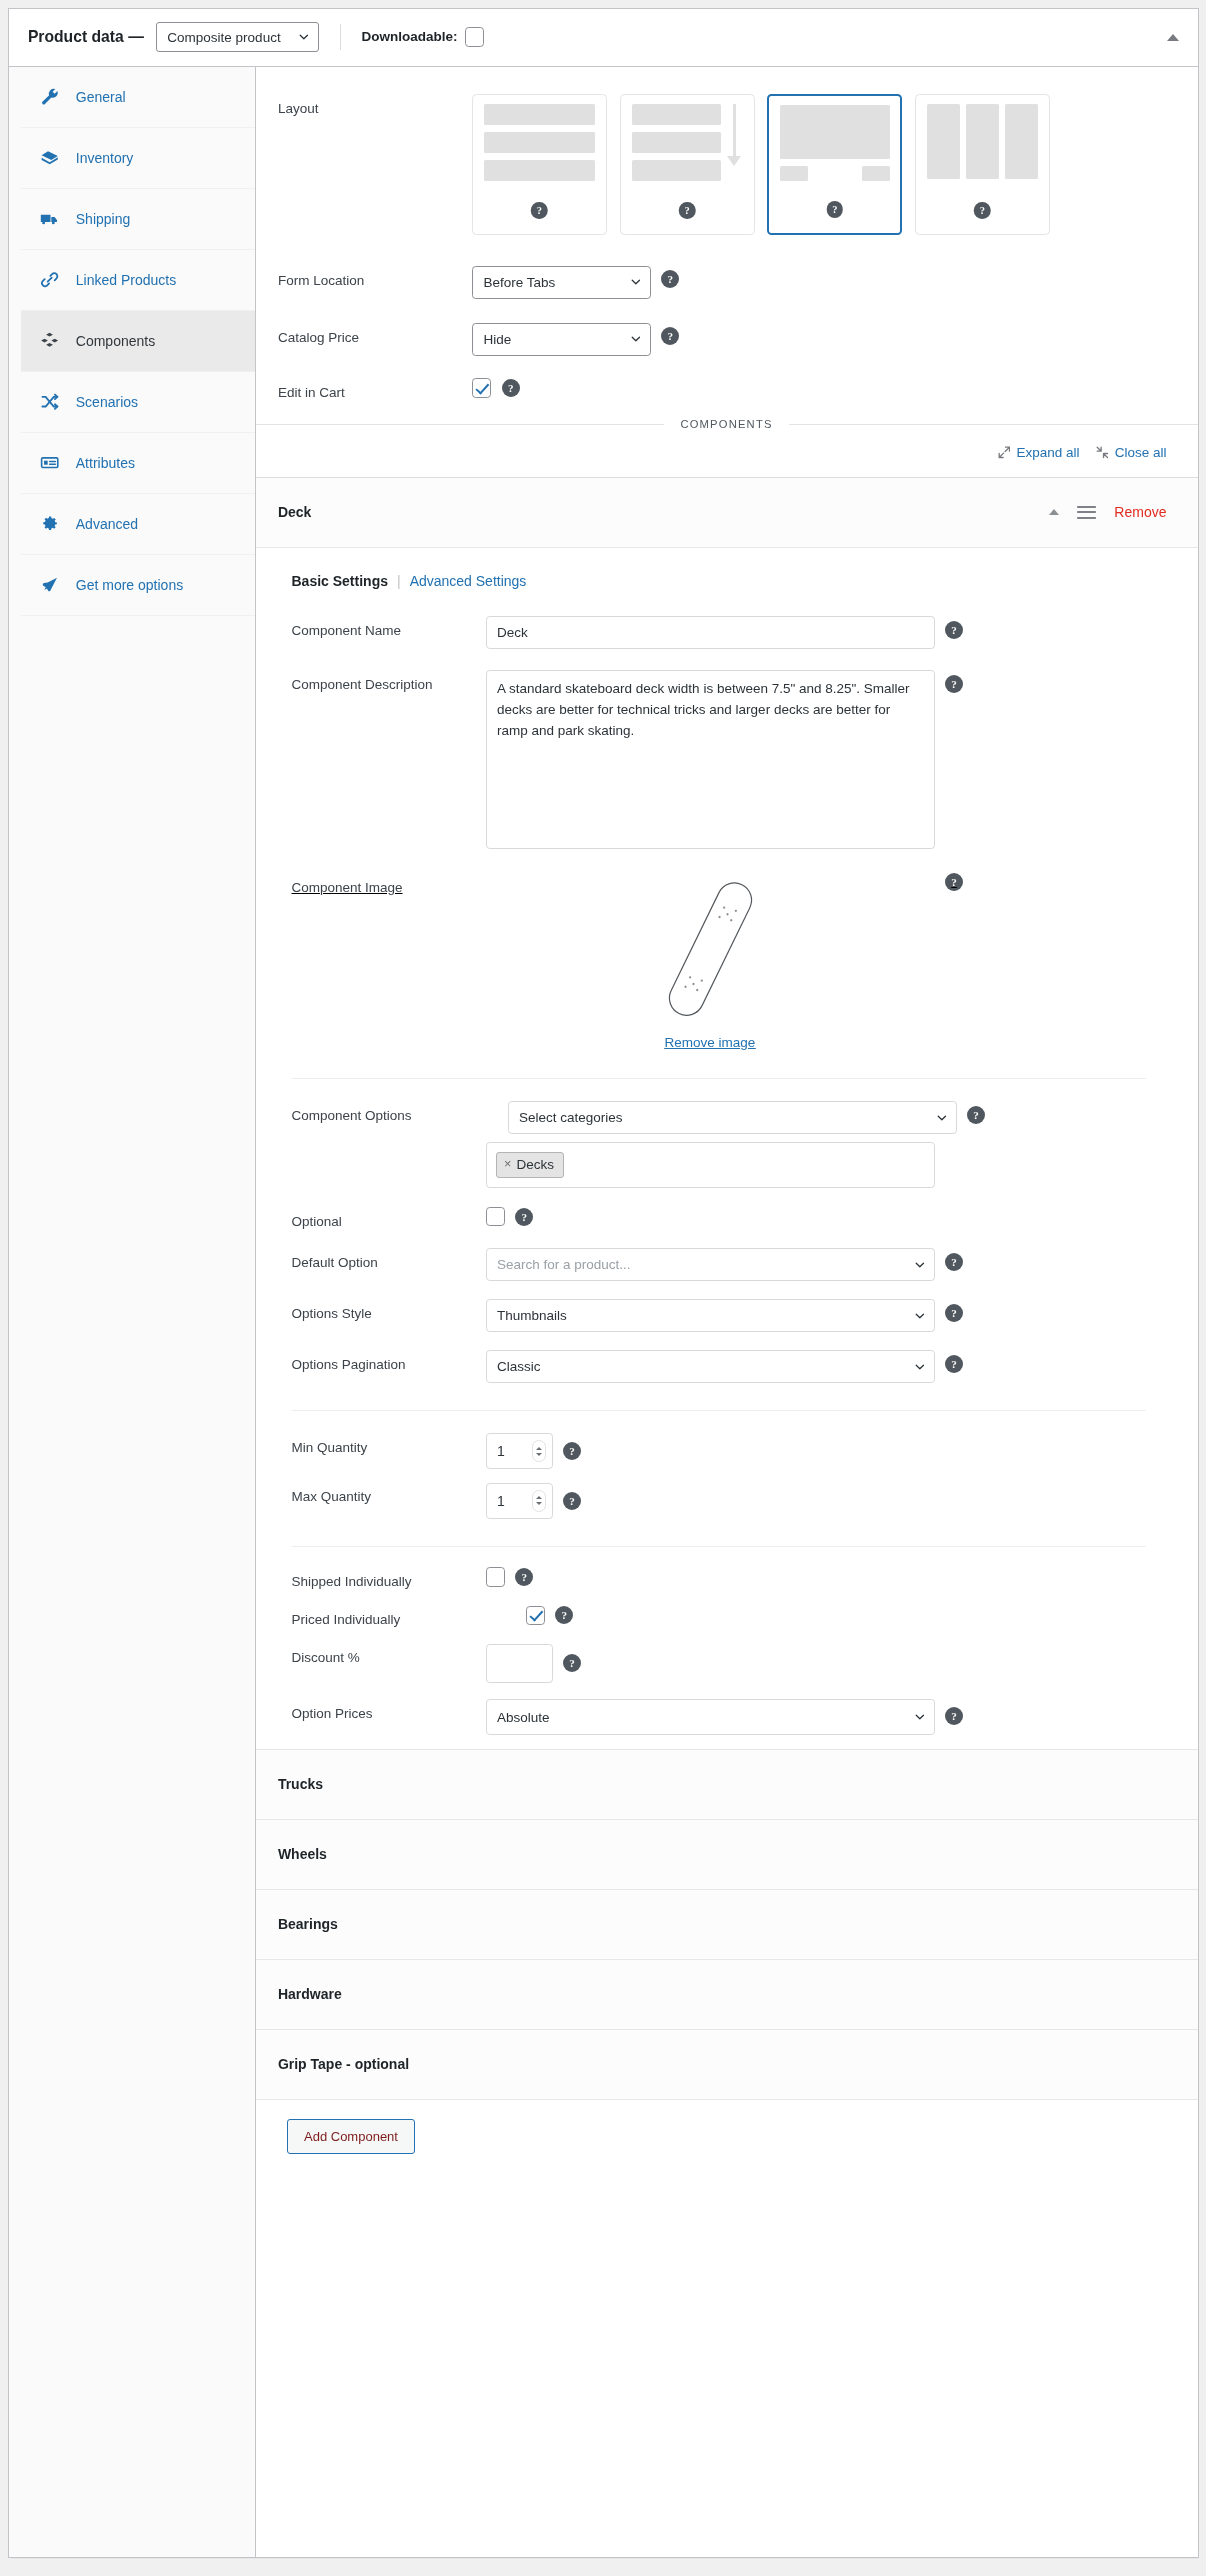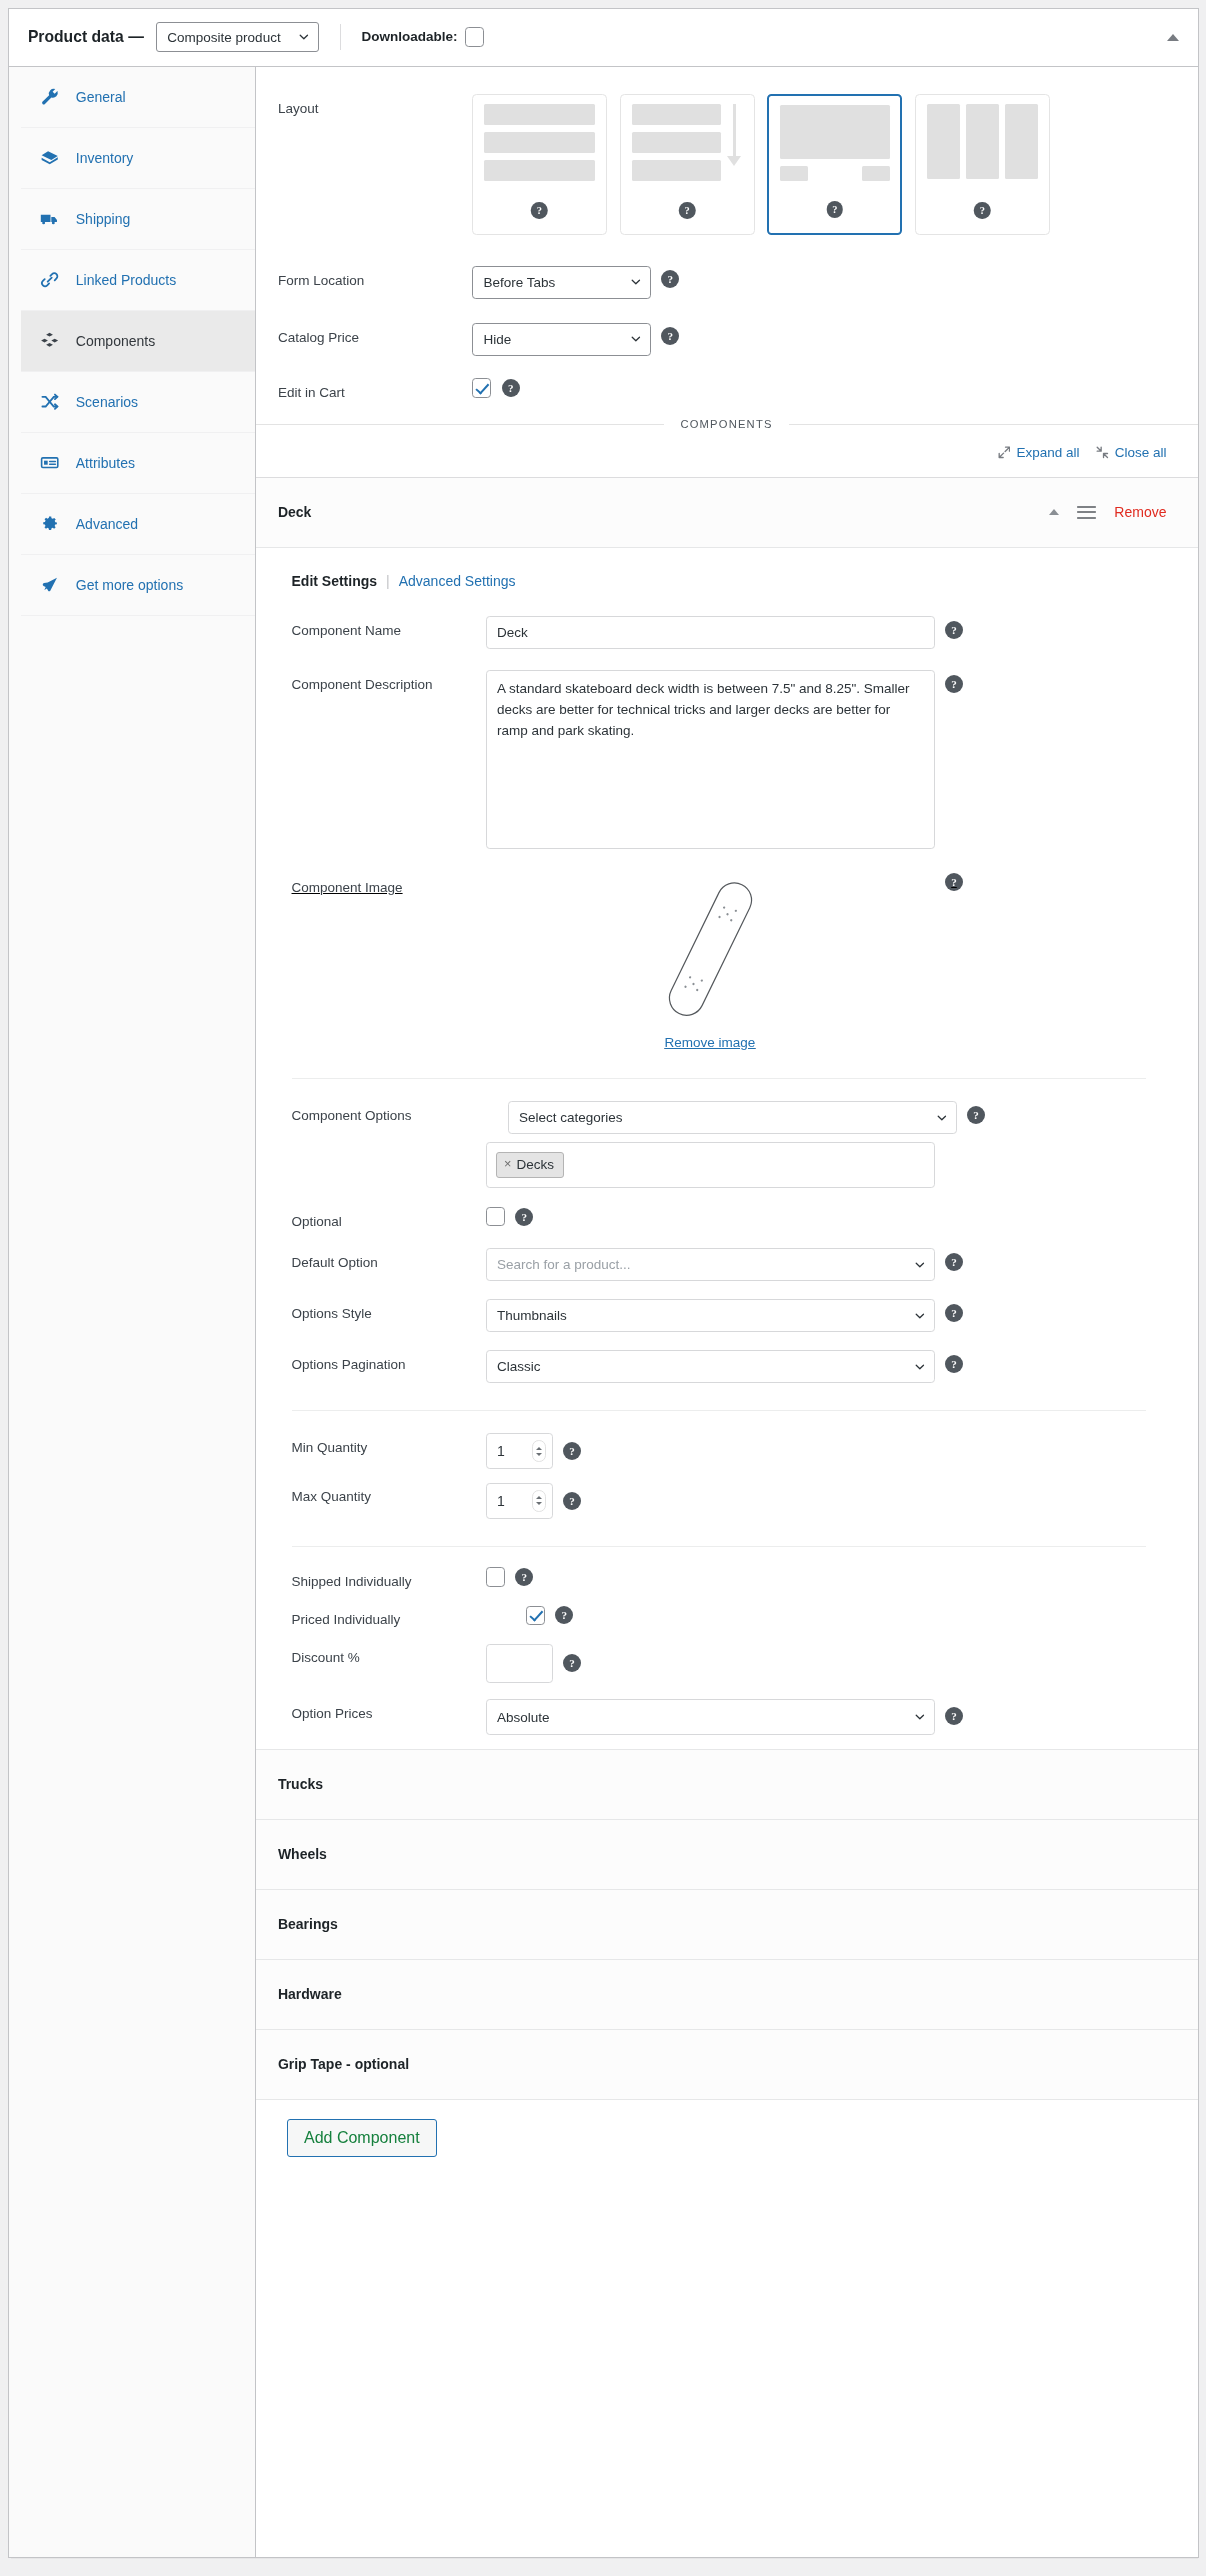--- a/index.html
+++ b/index.html
@@ -360,22 +360,22 @@
   .spin-arrows .dn { width: 0; height: 0; border-left: 3.7px solid transparent; border-right: 3.7px solid transparent; border-top: 3.7px solid #6b7075; }
 
   .small-input { width: 67px; height: 39px; border: 0.7px solid #d7d8da; border-radius: 3.7px; background: #fff; }
 
   .addbtn-wrap { padding: 19.4px 0 21px 31px; }
   .add-btn {
     display: inline-block;
     border: 0.7px solid #2271b1;
     border-radius: 3px;
     background: #f6f7f7;
-    color: #15803d;
-    font-size: 16px;
+    color: #7f1d1d;
+    font-size: 13px;
     padding: 9px 16.5px;
     cursor: pointer;
     font-family: "Liberation Sans", sans-serif;
   }
 </style>
 </head>
 <body>
 
 <div class="panel">
 
@@ -608,21 +608,21 @@
               <i></i>
               <i></i>
             </span>
           <span class="remove-link">Remove</span>
         </span>
       </div>
 
       <div class="comp-body">
 
         <div class="tabs-row">
-          <span class="tab-active">Edit Settings</span>
+          <span class="tab-active">Basic Settings</span>
           <span class="tab-sep">|</span>
           <span class="tab-link">Advanced Settings</span>
         </div>
 
         <div class="frow" style="padding-top:19.4px;">
           <div class="flbl">Component Name</div>
           <div class="ctl">
             <div class="input" style="width:449px;">
               <span>Deck</span>
             </div>

